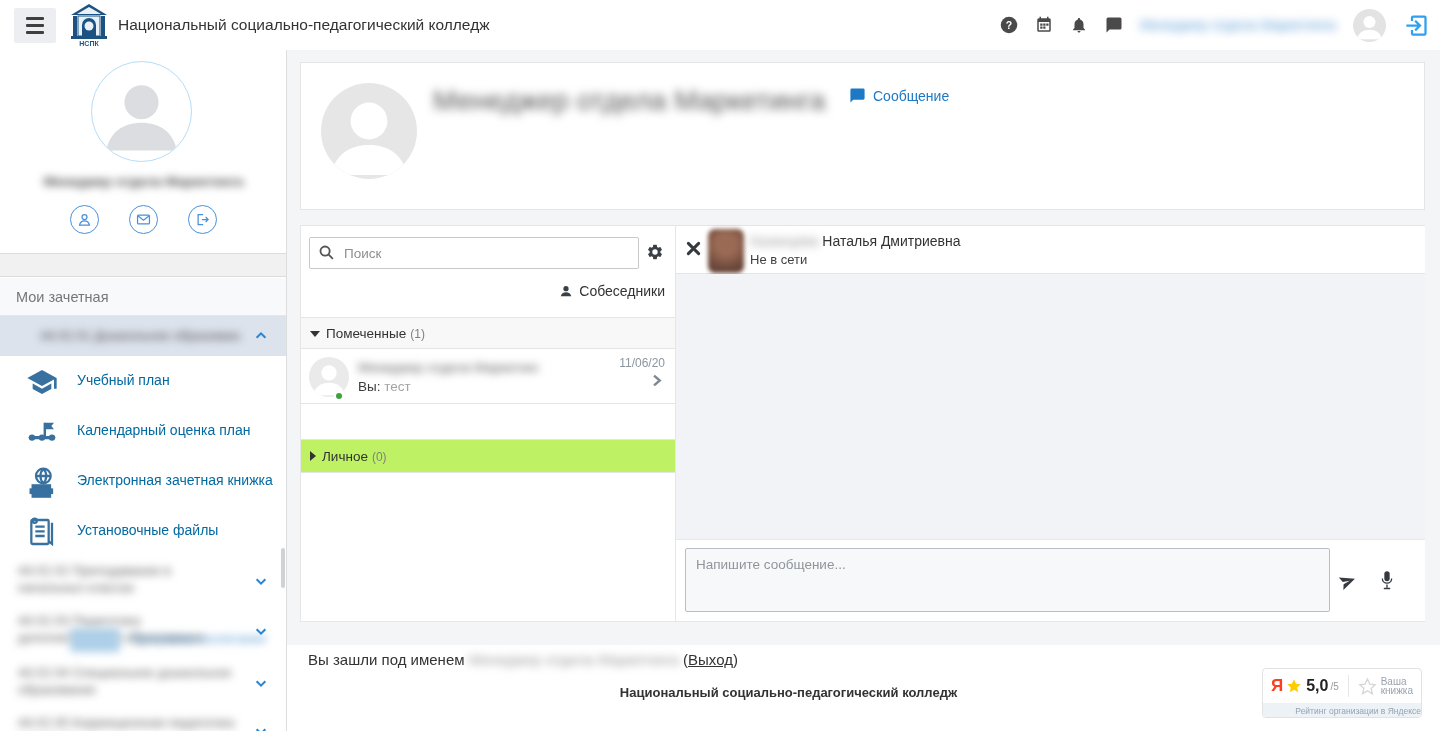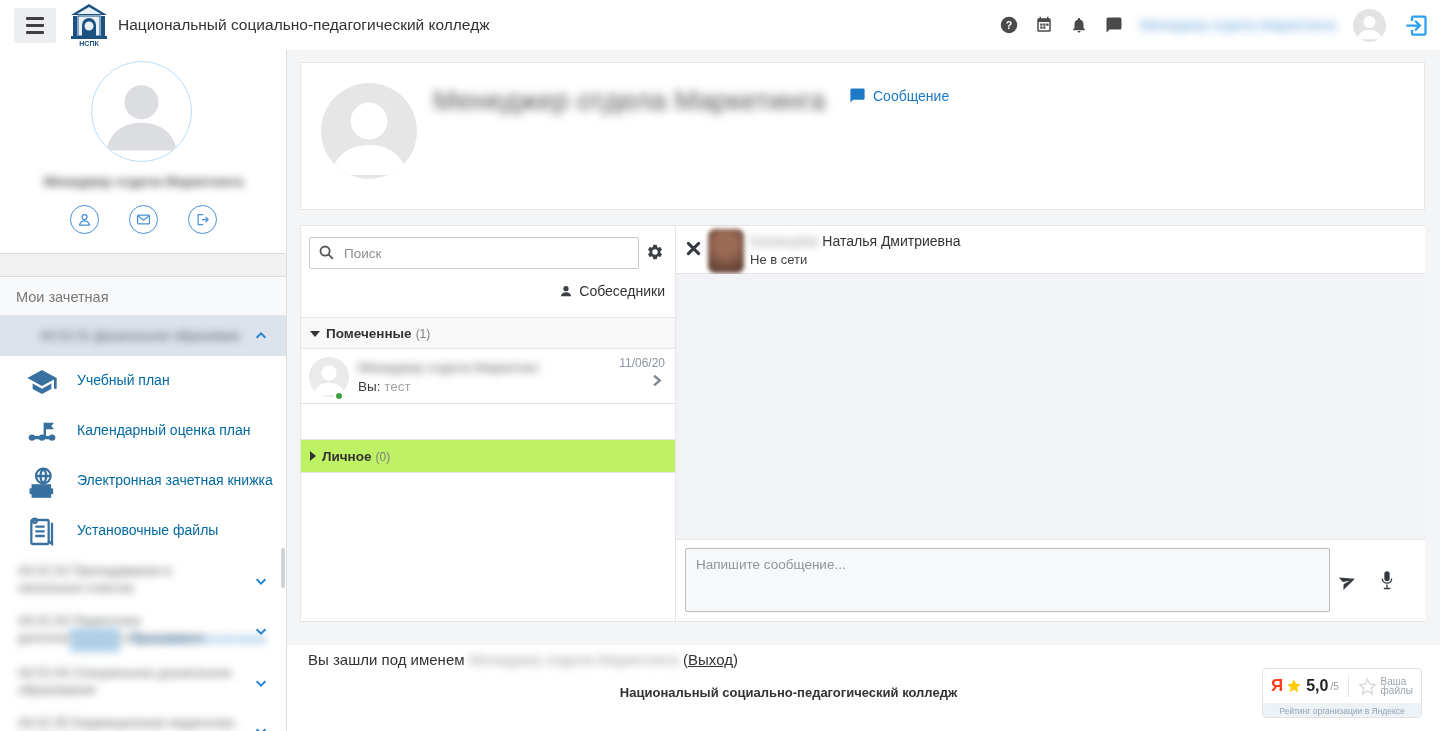--- a/index.html
+++ b/index.html
@@ -53,21 +53,21 @@
   .msgr-card{left:300px;top:225px;width:1125px;height:397px}
   .msgr-left{position:absolute;left:0;top:0;width:375px;height:100%;border-right:1px solid #e6e6e6}
   .search-wrap{position:absolute;left:8px;top:11px;width:330px;height:32px}
   .search-wrap input{width:100%;height:100%;border:1px solid #c9c9c9;border-radius:2px;padding:0 8px 0 34px;font-size:13.5px;font-family:inherit;color:#333;outline:none}
   .search-wrap input::placeholder{color:#8f8f8f}
   .search-ic{position:absolute;left:9px;top:7px;width:17px;height:17px;color:#555}
   .gear{position:absolute;left:345px;top:17px;width:18px;height:18px;color:#3a4045;cursor:pointer}
   .contacts-row{position:absolute;right:10px;top:57px;display:flex;align-items:center;gap:6px;font-size:14px;color:#333;cursor:pointer}
   .contacts-row svg{width:14px;height:14px;color:#3a4045}
   .sec-head{position:absolute;left:0;width:374px;height:31px;background:#f8f8f8;border-top:1px solid #e5e5e5;line-height:31px;padding-left:9px;font-size:13.5px;color:#333;cursor:pointer}
-  .sec-head b{font-weight:bold}
+  .sec-head b{font-weight:normal}
   .sec-head .cnt{color:#808080;font-size:12px;margin-left:4px;font-weight:normal}
   .caret-d{display:inline-block;width:0;height:0;border-left:5px solid transparent;border-right:5px solid transparent;border-top:6px solid #333;margin-right:6px;vertical-align:1px}
   .caret-r{display:inline-block;width:0;height:0;border-top:5px solid transparent;border-bottom:5px solid transparent;border-left:6px solid #333;margin-right:6px}
   .conv-row{position:absolute;left:0;top:122px;width:374px;height:56px;background:#fff;border-top:1px solid #e5e5e5;border-bottom:1px solid #e5e5e5;cursor:pointer}
   .conv-av{position:absolute;left:8px;top:8px;width:40px;height:40px;border-radius:50%;background:#eaeaea;overflow:hidden;color:#fff}
   .online-dot{position:absolute;left:33px;top:42px;width:10px;height:10px;border-radius:50%;background:#3fa23f;border:2px solid #fff}
   .conv-name{position:absolute;left:57px;top:11px;font-size:13.5px;color:#555;filter:blur(4px);white-space:nowrap;max-width:180px;overflow:hidden}
   .conv-prev{position:absolute;left:57px;top:30px;font-size:13.5px;color:#3c3c3c}
   .conv-prev .lite{color:#a3a3a3}
   .conv-date{position:absolute;right:10px;top:7px;font-size:12px;color:#8d959e}
@@ -94,21 +94,21 @@
   
   .ya-widget{position:absolute;right:18px;top:668px;width:160px;height:50px;border:1px solid #e2e2e2;border-radius:4px;background:#fff;overflow:hidden;cursor:pointer}
   .ya-row{height:34px;display:flex;align-items:center;padding:0 8px}
   .ya-letter{color:#fc3f1d;font-weight:bold;font-size:17px;margin-right:3px}
   .ya-star{width:16px;height:16px;color:#ffcc00;margin-right:4px}
   .ya-score{font-size:16px;font-weight:bold;color:#222}
   .ya-of{font-size:10px;color:#9a9a9a;margin-left:2px}
   .ya-div{width:1px;height:22px;background:#e6e6e6;margin:0 9px}
   .ya-ostar{width:19px;height:19px;color:#d5d5d5;margin-right:4px}
   .ya-your{font-size:10px;color:#9aa4ae;line-height:9.5px}
-  .ya-cap{height:16px;background:#edf2f7;font-size:8.5px;color:#93a3b5;text-align:center;line-height:16px}
+  .ya-cap{height:16px;background:#edf2f7;font-size:8.5px;color:#93a3b5;text-align:right;line-height:16px}
 </style>
 </head>
 <body>
 
 <div class="topbar">
   <div class="hamburger">
       <i></i>
       <i></i>
       <i></i>
     </div>
@@ -357,16 +357,16 @@
     <span class="ya-letter">Я</span>
     <svg class="ya-star" viewBox="0 0 24 24" fill="currentColor">
         <path d="M12 1.8l3.1 6.9 7.1.7-5.4 4.9 1.6 7.1L12 17.7l-6.4 3.7 1.6-7.1L1.8 9.4l7.1-.7z"></path>
       </svg>
     <span class="ya-score">5,0</span>
     <span class="ya-of">/5</span>
     <span class="ya-div"></span>
     <svg class="ya-ostar" viewBox="0 0 24 24" fill="none" stroke="currentColor" stroke-width="1.6">
         <path d="M12 2.5l3 6.6 6.8.7-5.1 4.7 1.5 6.8L12 17.5l-6.2 3.6 1.5-6.8L2.2 9.8l6.8-.7z"></path>
       </svg>
-    <span class="ya-your"><span>Ваша</span><br><span>файлы</span></span>
+    <span class="ya-your"><span>Ваша</span><br><span>книжка</span></span>
   </div>
   <div class="ya-cap">Рейтинг организации в Яндексе</div>
 </div>
 
 </body></html>

